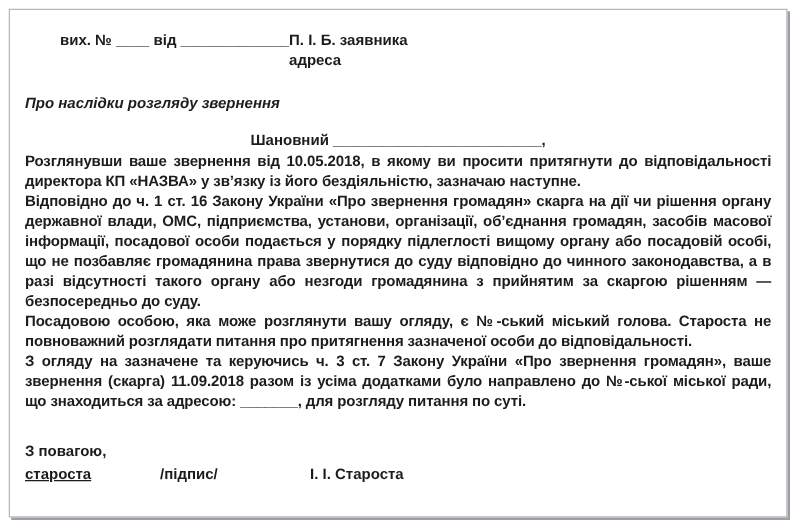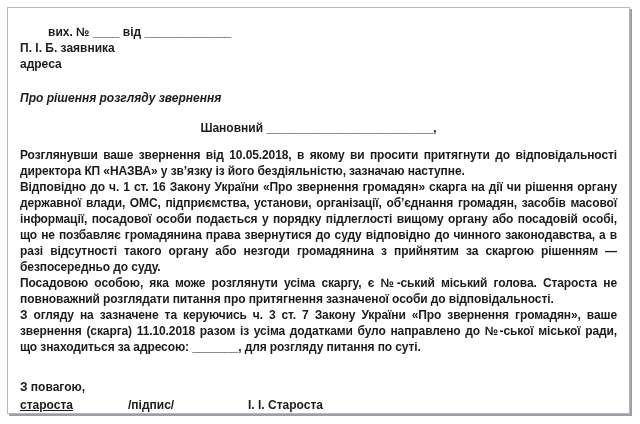--- a/index.html
+++ b/index.html
@@ -27,41 +27,40 @@
     padding: 16px 12px 10px 12px;
     box-sizing: border-box;
     font-size: 12px;
     font-weight: 600;
     line-height: 16px;
     overflow: hidden;
   }
   .header-row {
     display: flex;
     align-items: flex-start;
-    flex-direction: column;
   }
   .ref-line {
     margin-left: 28px;
     white-space: nowrap;
   }
   .recipient-block {
     width: 200px;
     text-align: left;
   }
   .subject-line {
     margin-top: 18px;
     font-style: italic;
     font-weight: 700;
   }
   .salutation-line {
     margin-top: 14px;
     text-align: center;
   }
   .letter-body {
-    margin-top: 11px;
+    margin-top: 1px;
   }
   .letter-body p {
     margin: 0;
     text-align: justify;
     letter-spacing: -0.1px;
   }
   .closing-block {
     margin-top: 24px;
   }
   .sig-row {
@@ -77,29 +76,29 @@
 <div class="page">
 
   <div class="header-row">
     <span class="ref-line">вих. № ____ від _____________</span>
     <div class="recipient-block">
       <div>П. І. Б. заявника</div>
       <div>адреса</div>
     </div>
   </div>
 
-  <div class="subject-line">Про рішення розгляду звернення</div>
+  <div class="subject-line">Про наслідки розгляду звернення</div>
 
   <div class="salutation-line">Шановний _________________________,</div>
 
   <div class="letter-body">
     <p>Розглянувши ваше звернення від 10.05.2018, в якому ви просити притягнути до відповідальності директора КП «НАЗВА» у зв’язку із його бездіяльністю, зазначаю наступне.</p>
     <p>Відповідно до ч. 1 ст. 16 Закону України «Про звернення громадян» скарга на дії чи рішення органу державної влади, ОМС, підприємства, установи, організації, об’єднання громадян, засобів масової інформації, посадової особи подається у порядку підлеглості вищому органу або посадовій особі, що не позбавляє громадянина права звернутися до суду відповідно до чинного законодавства, а в разі відсутності такого органу або незгоди громадянина з прийнятим за скаргою рішенням — безпосередньо до суду.</p>
-    <p>Посадовою особою, яка може розглянути усіма скаргу, є №-ський міський голова. Староста не повноважний розглядати питання про притягнення зазначеної особи до відповідальності.</p>
-    <p>З огляду на зазначене та керуючись ч. 3 ст. 7 Закону України «Про звернення громадян», ваше звернення (скарга) 11.10.2018 разом із усіма додатками було направлено до №-ської міської ради, що знаходиться за адресою: _______, для розгляду питання по суті.</p>
+    <p>Посадовою особою, яка може розглянути вашу огляду, є №-ський міський голова. Староста не повноважний розглядати питання про притягнення зазначеної особи до відповідальності.</p>
+    <p>З огляду на зазначене та керуючись ч. 3 ст. 7 Закону України «Про звернення громадян», ваше звернення (скарга) 11.09.2018 разом із усіма додатками було направлено до №-ської міської ради, що знаходиться за адресою: _______, для розгляду питання по суті.</p>
   </div>
 
   <div class="closing-block">
     <div>З повагою,</div>
     <div class="sig-row">
       <span class="sig-position">староста</span>
       <span class="sig-placeholder">/підпис/</span>
       <span>І. І. Староста</span>
     </div>
   </div>

